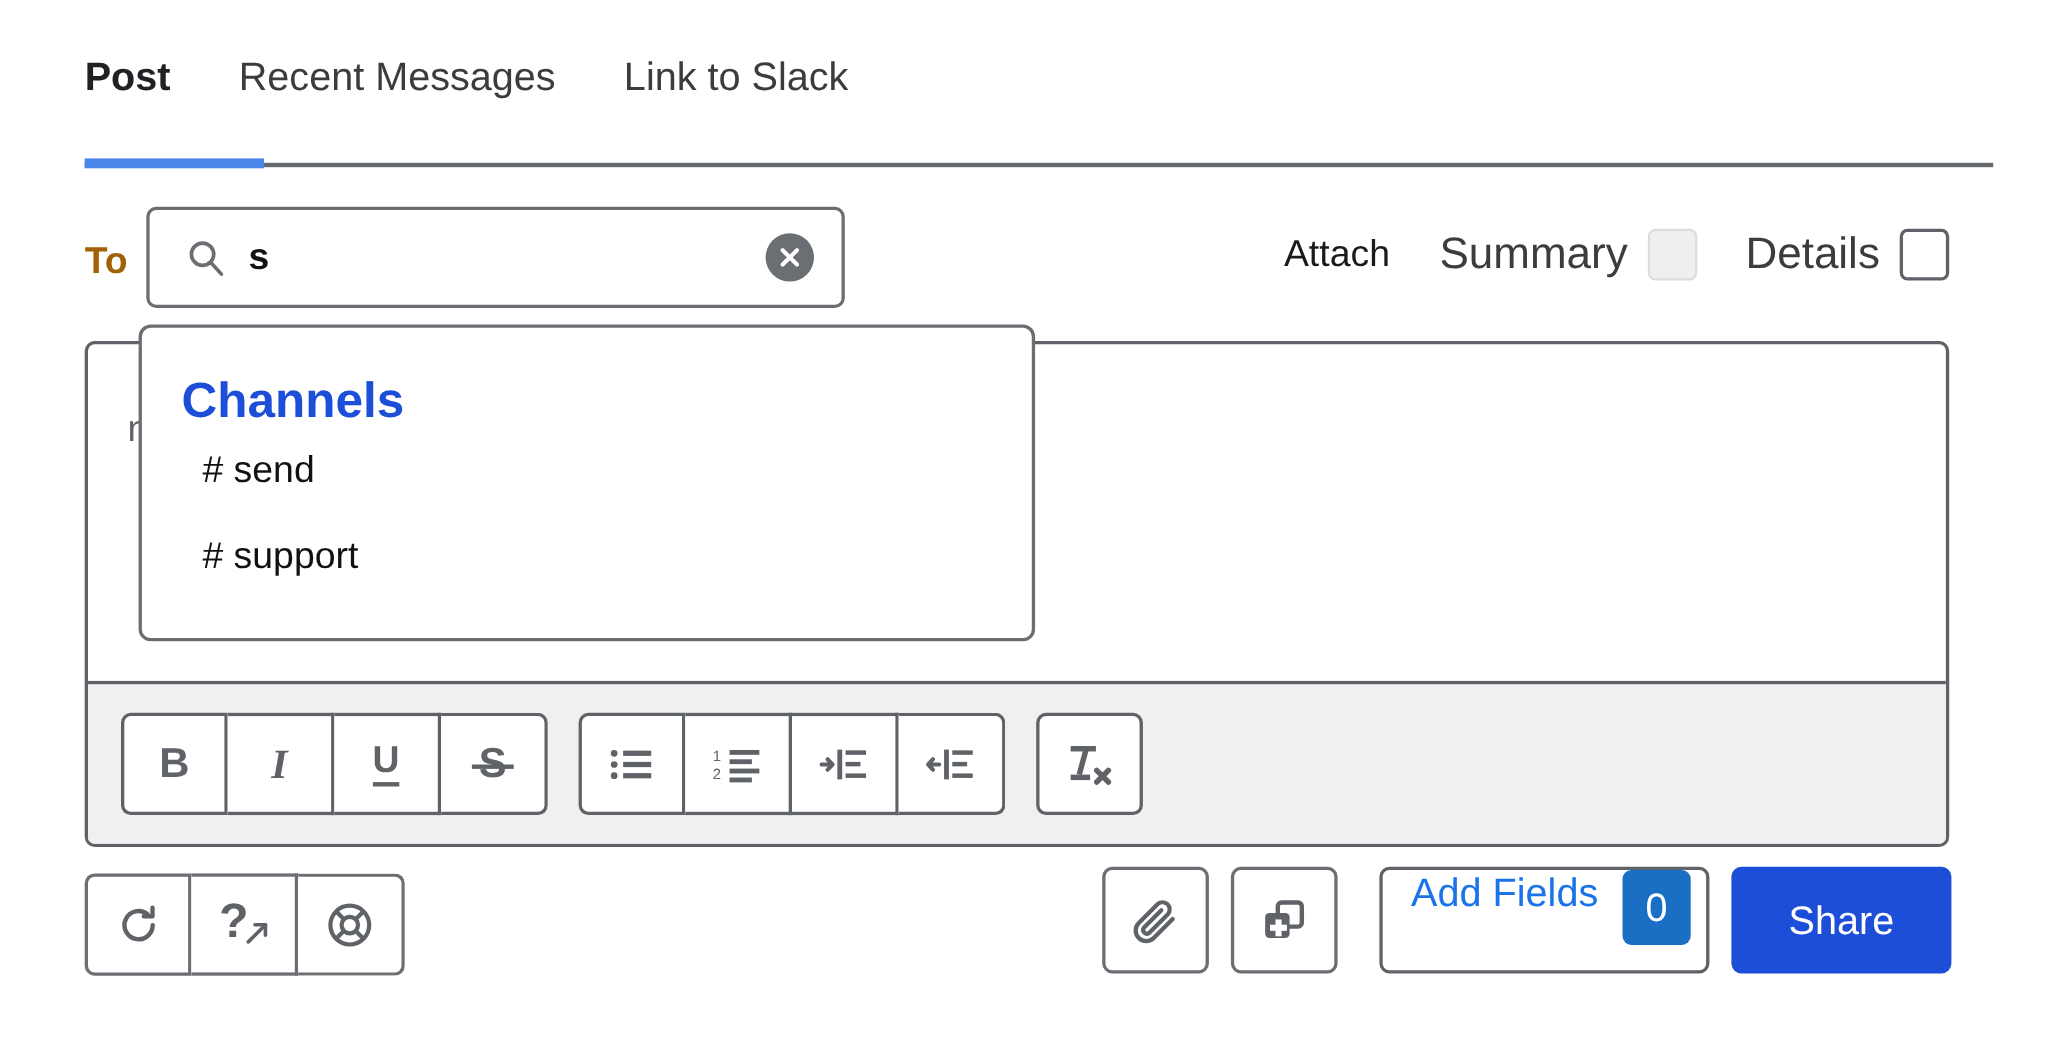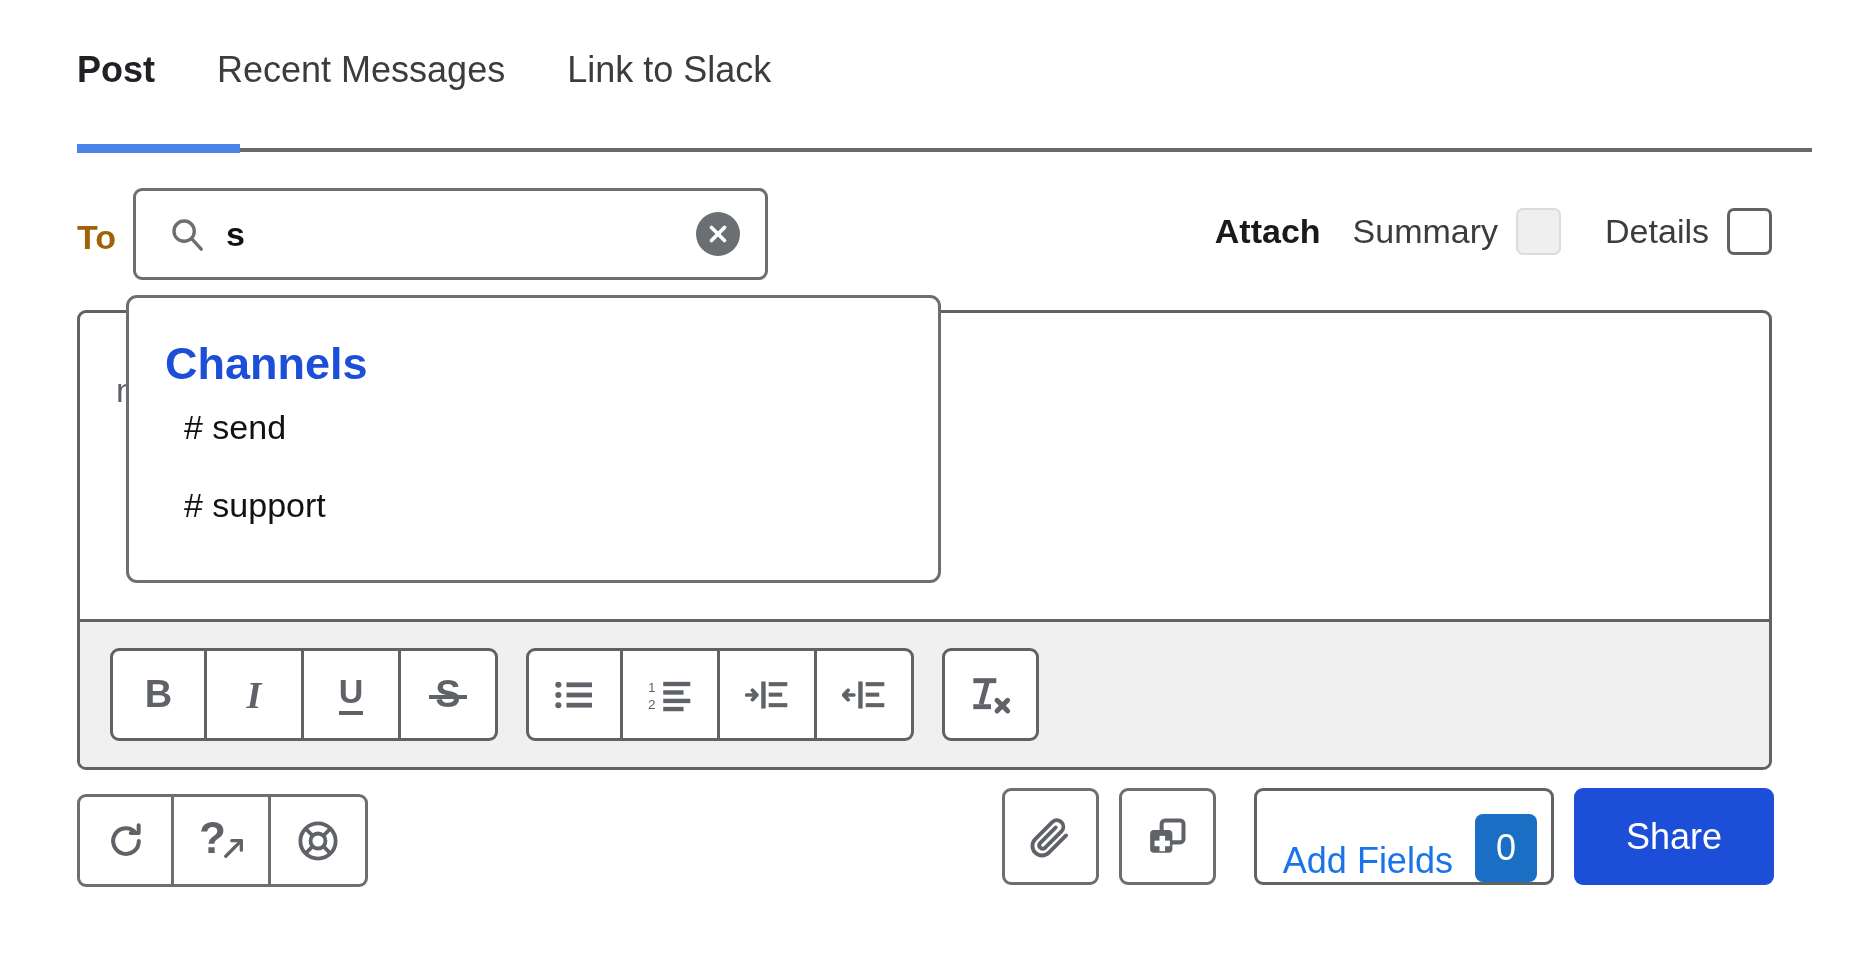--- a/index.html
+++ b/index.html
@@ -60,23 +60,23 @@
     background: #6b6e72; cursor: pointer;
     display: flex; align-items: center; justify-content: center;
   }
 
   
   .attach-group {
     position: absolute; right: 90px; top: 208px;
     display: flex; align-items: center; gap: 0;
   }
   .attach-label {
-    font-size: 34px; font-weight: bold; color: #1a1a1a; margin-right: 32px;
-  }
-  .cb-label { font-size: 34px; color: #3c3c3c; margin-right: 18px; }
+    font-size: 34px; font-weight: normal; color: #1a1a1a; margin-right: 45px;
+  }
+  .cb-label { font-size: 40px; color: #3c3c3c; margin-right: 18px; }
   .checkbox {
     width: 45px; height: 47px; border-radius: 7px;
   }
   .checkbox.disabled { background: #efefef; border: 2px solid #dcdcdc; }
   .checkbox.enabled  { background: #ffffff; border: 3px solid #5f6368; cursor: pointer; }
   .cb-gap { width: 44px; }
 
   
   .msg-box {
     position: absolute; left: 77px; top: 310px;
@@ -141,21 +141,21 @@
   }
   .icon-btn {
     width: 97px; height: 97px; background:#fff;
     border: 3px solid #6b6e72; border-radius: 9px;
     display:flex; align-items:center; justify-content:center; cursor:pointer;
   }
   .gap-18 { width: 20px; }
   .gap-36 { width: 38px; }
   .addfields {
     height: 97px; background:#fff; border: 3px solid #5f6368; border-radius: 9px;
-    display: flex; align-items: flex-end; padding: 0 14px 0 26px; cursor: pointer;
+    display: flex; align-items: flex-start; padding: 0 14px 0 26px; cursor: pointer;
   }
   .addfields-label { font-size: 36px; color: #1a73e8; margin-right: 22px; white-space: nowrap; }
   .addfields-badge {
     min-width: 62px; height: 68px; background: #1a6fc4; border-radius: 8px;
     color:#fff; font-size: 36px;
     display: flex; align-items: center; justify-content: center; padding: 0 12px;
   }
   .share-btn {
     height: 97px; background: #1d4ed8; border-radius: 9px; border: none;
     color: #fff; font-size: 36px; padding: 0 52px; cursor: pointer;

